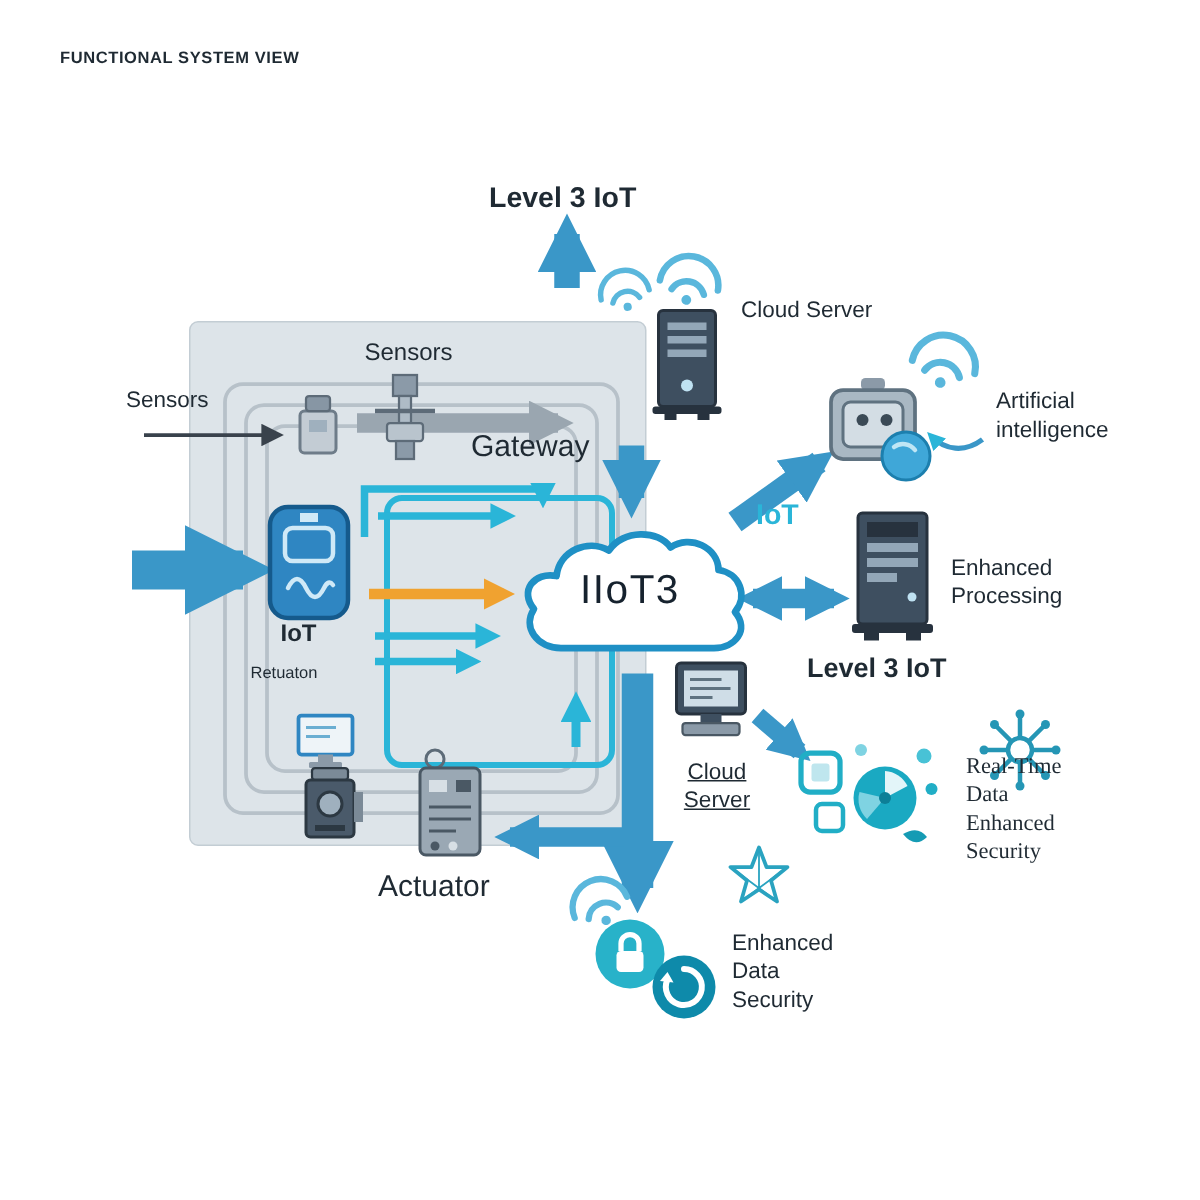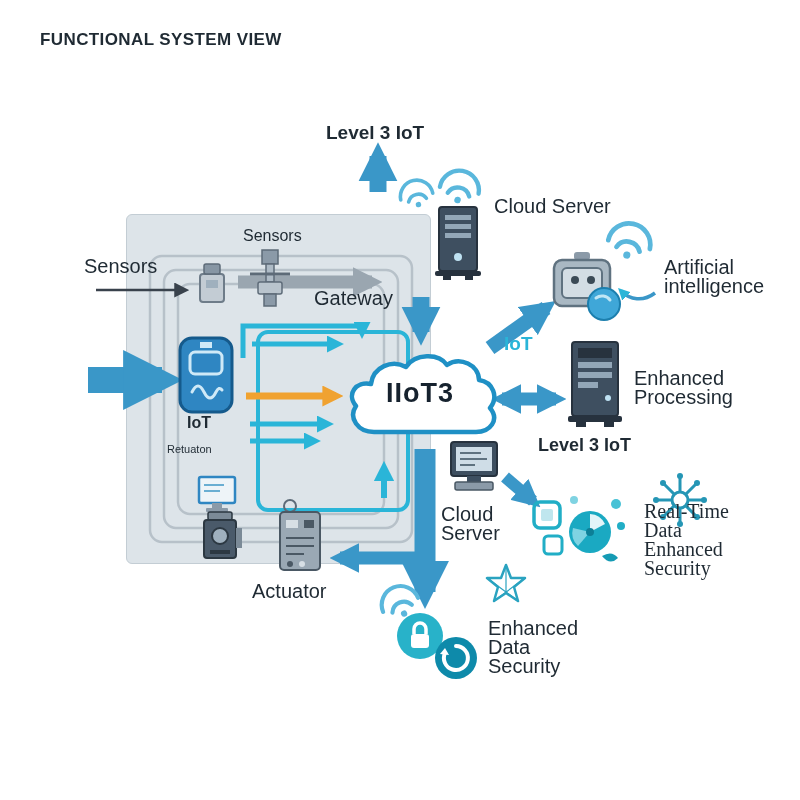--- a/index.html
+++ b/index.html
@@ -1,26 +1,26 @@
 <!DOCTYPE html>
 <html><head>
 <meta charset="utf-8">
 <style>
   html,body{margin:0;padding:0;background:#ffffff;width:800px;height:800px;overflow:hidden;
     font-family:"Liberation Sans", sans-serif;color:#1f2a33;}
   .canvas{position:relative;width:800px;height:800px;background:#fff;}
   .abs{position:absolute;}
-  .lbl{position:absolute;white-space:pre-line;line-height:19px;font-size:20px;color:#1f2a33;}
+  .lbl{position:absolute;white-space:pre-line;line-height:19px;font-size:15px;color:#1f2a33;}
   .b{font-weight:700;}
   .xb{font-weight:800;}
   .panel{position:absolute;left:126px;top:214px;width:303px;height:348px;
     background:#dde4e9;border:1px solid #c3cdd4;border-radius:6px;}
   .overlay{position:absolute;left:0;top:0;}
   .cloud-label{position:absolute;left:342px;top:378px;width:156px;text-align:center;
-    font-size:27px;font-weight:700;color:#16222e;letter-spacing:1px;}
+    font-size:27px;font-weight:400;color:#16222e;letter-spacing:1px;}
 </style>
 </head>
 <body>
 
 <div class="canvas">
 
   <div class="panel"></div>
 
   <svg class="overlay" width="800" height="800">
     <defs>
@@ -218,36 +218,36 @@
   </svg>
   <svg class="abs" style="left:394px;top:610px;" width="92" height="74">
     <circle cx="26" cy="26" r="23" fill="#28b2c9"></circle>
     <path d="M20 24 v-5 a6 6 0 0 1 12 0 v5" fill="none" stroke="#fff" stroke-width="3.5"></path>
     <rect x="17" y="24" width="18" height="14" rx="3" fill="#fff"></rect>
     <circle cx="62" cy="48" r="21" fill="#0e8aaa"></circle>
     <path d="M62 36 a12 12 0 1 1 -11 7" fill="none" stroke="#fff" stroke-width="4" stroke-linecap="round"></path>
     <path d="M46 44 l5 -6 l4 7 z" fill="#fff"></path>
   </svg>
 
-  <div class="lbl xb" style="left:40px;top:30px;font-size:17px;letter-spacing:0.4px;">FUNCTIONAL SYSTEM VIEW</div>
+  <div class="lbl xb" style="left:40px;top:30px;font-size:11px;letter-spacing:0.4px;">FUNCTIONAL SYSTEM VIEW</div>
   <div class="lbl b" style="left:326px;top:123px;font-size:19px;">Level 3 IoT</div>
   <div class="lbl" style="left:494px;top:197px;">Cloud Server</div>
   <div class="lbl" style="left:243px;top:226px;font-size:16px;">Sensors</div>
   <div class="lbl" style="left:84px;top:257px;">Sensors</div>
   <div class="lbl" style="left:314px;top:289px;font-size:20px;">Gateway</div>
   <div class="lbl b" style="left:187px;top:413px;font-size:16px;">IoT</div>
   <div class="lbl" style="left:167px;top:440px;font-size:11px;">Retuaton</div>
   <div class="lbl" style="left:252px;top:582px;font-size:20px;">Actuator</div>
   <div class="lbl b" style="left:504px;top:334px;font-size:19px;color:#2ab5d8;">IoT</div>
   <div class="lbl" style="left:664px;top:258px;">Artificial
 intelligence</div>
   <div class="lbl" style="left:634px;top:369px;">Enhanced
 Processing</div>
   <div class="lbl b" style="left:538px;top:436px;font-size:18px;">Level 3 IoT</div>
-  <div class="lbl" style="left:441px;top:505px;width:74px;">Cloud
+  <div class="lbl" style="left:441px;top:505px;width:74px;text-align:center;text-decoration:underline;">Cloud
 Server</div>
   <div class="lbl" style="left:644px;top:502px;font-family:Liberation Serif, serif;">Real-Time
 Data
 Enhanced
 Security</div>
   <div class="lbl" style="left:488px;top:619px;">Enhanced
 Data
 Security</div>
 
 </div>

